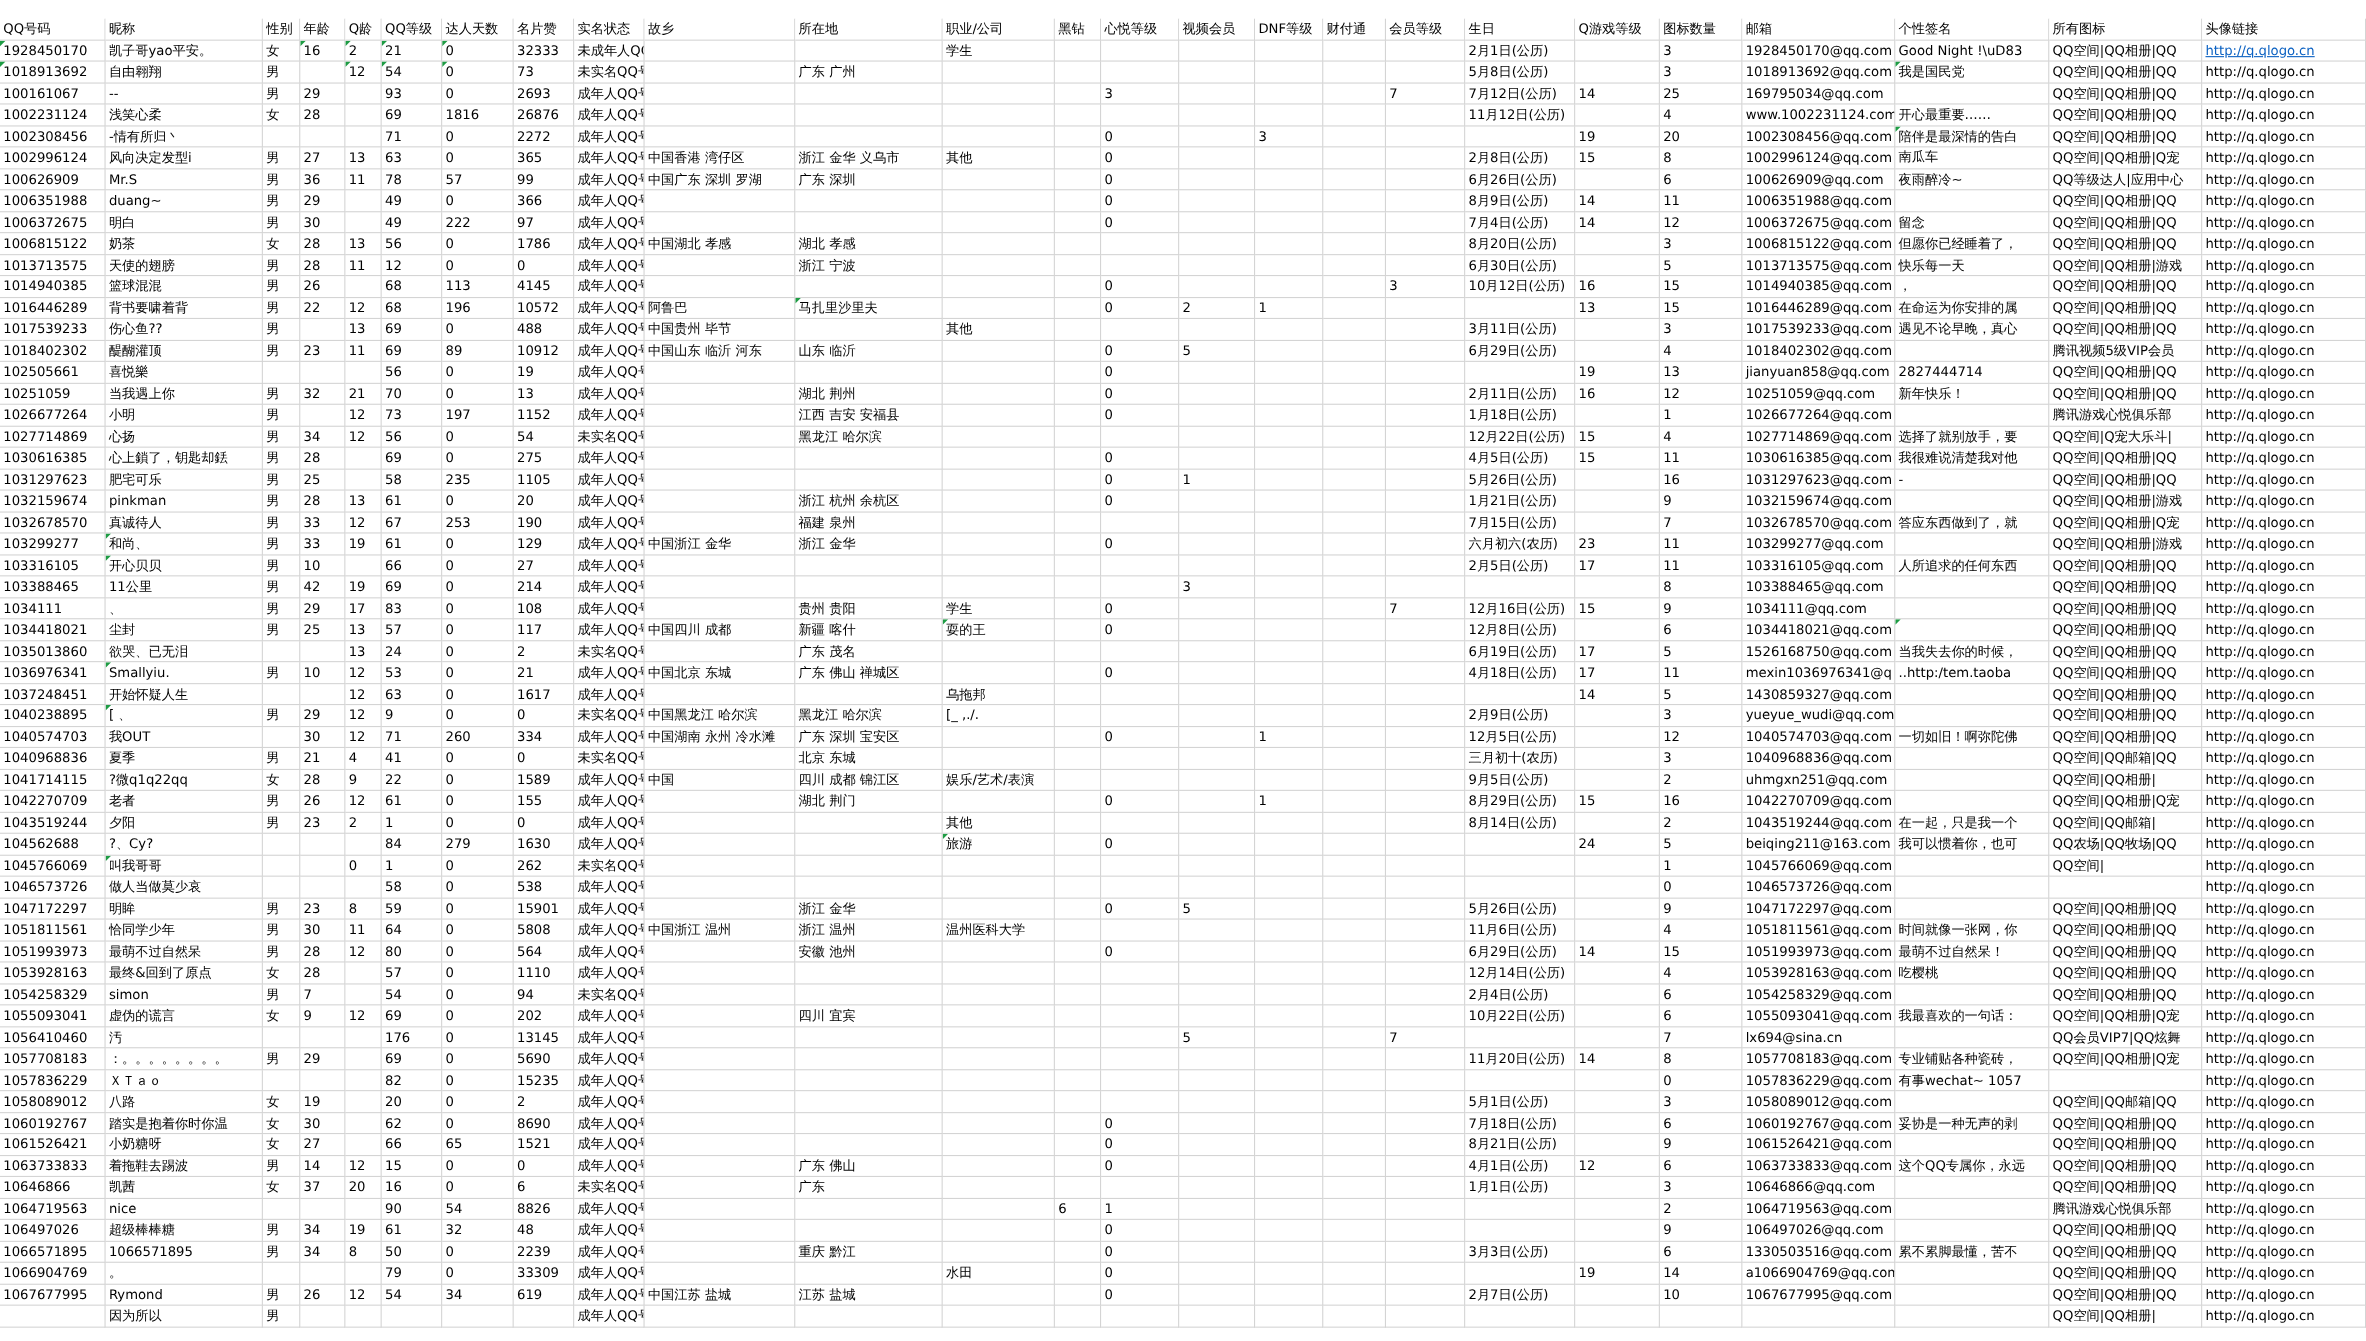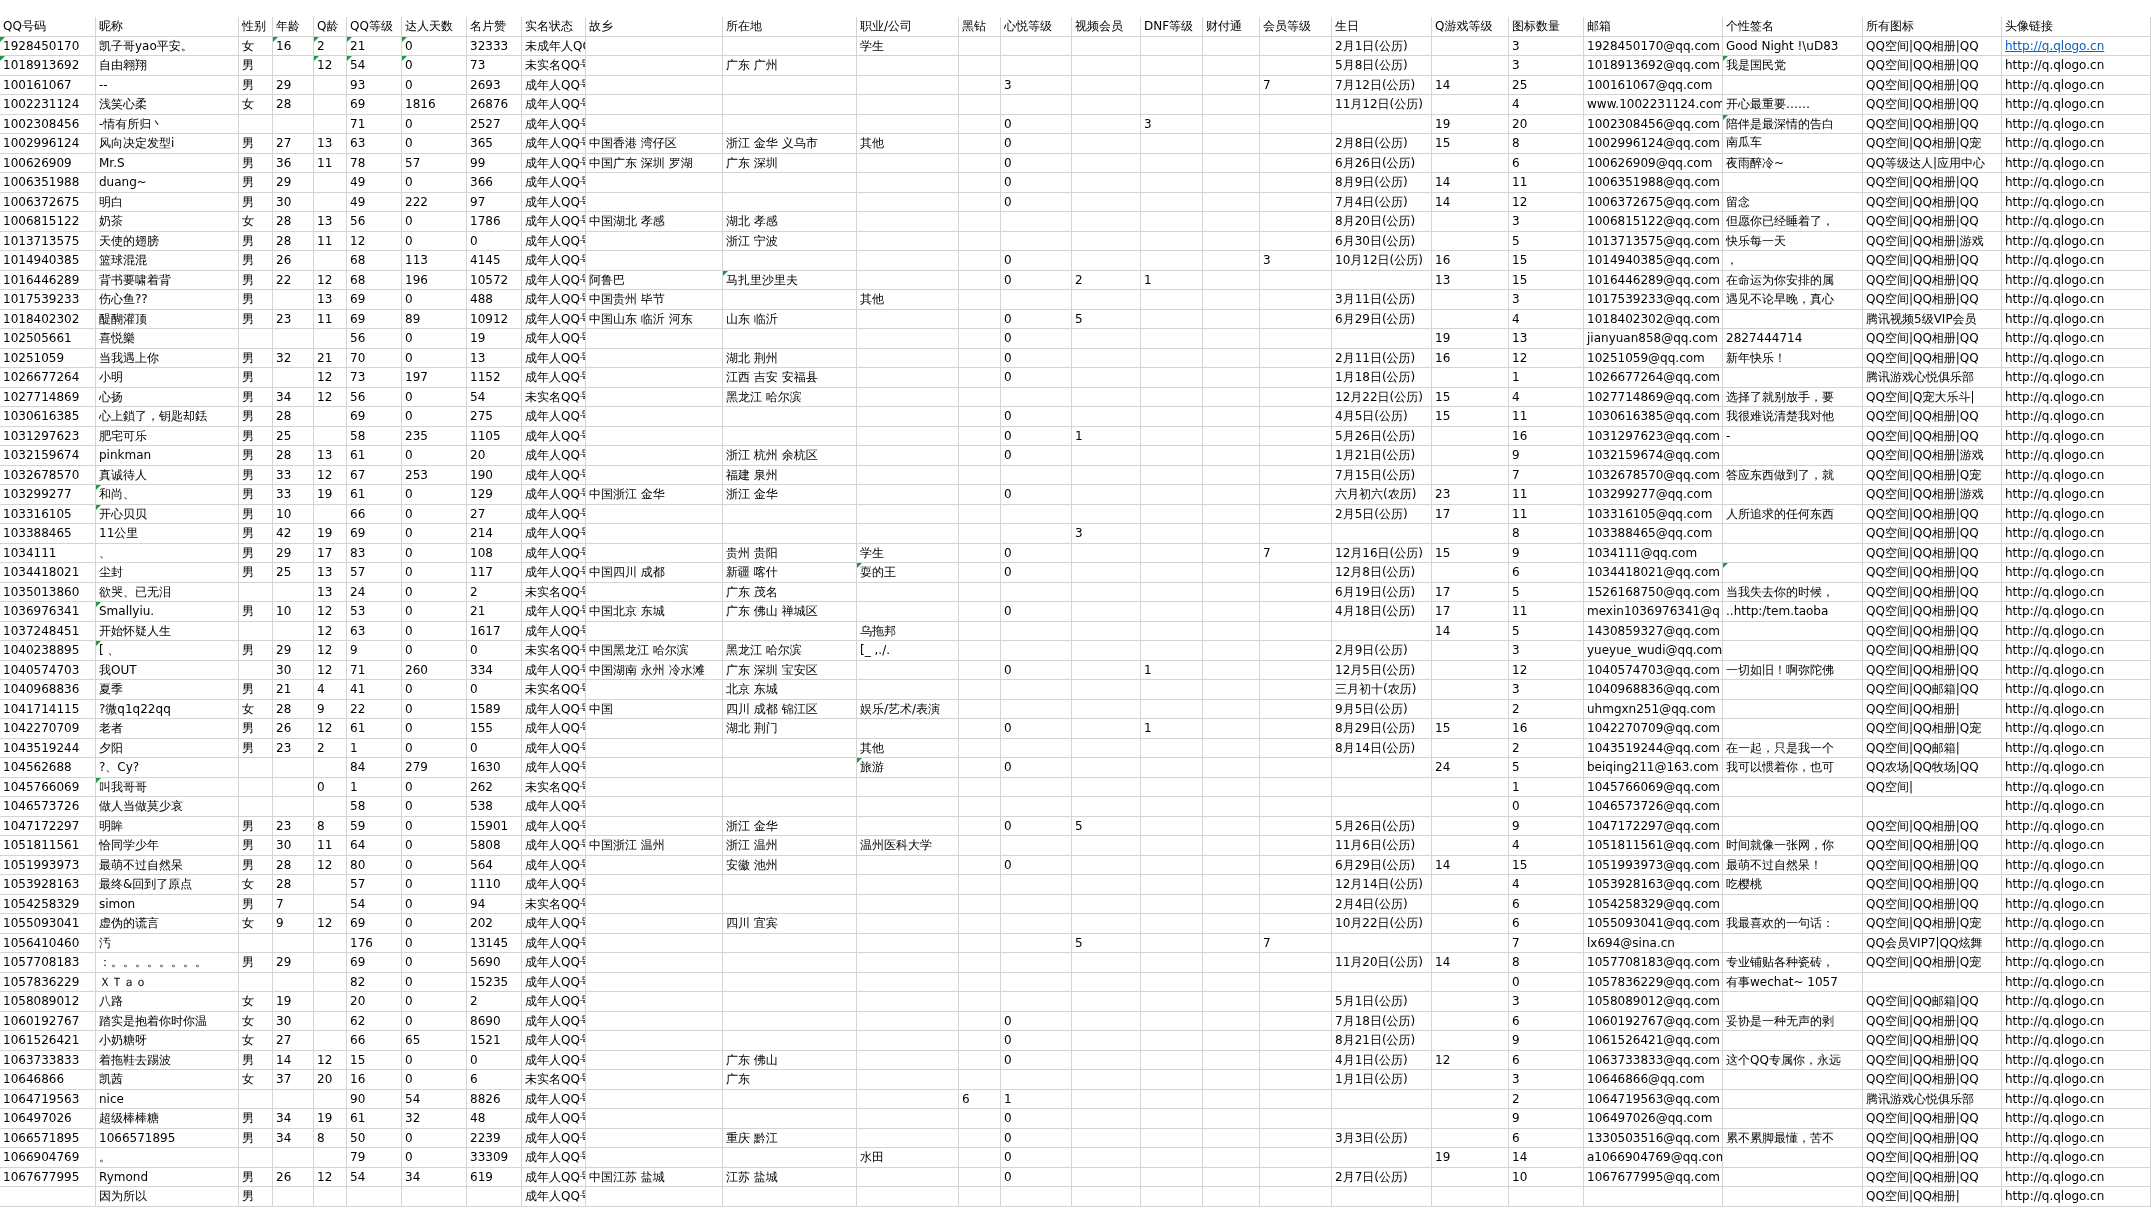--- a/index.html
+++ b/index.html
@@ -176,21 +176,21 @@
             <td></td>
             <td></td>
             <td>3</td>
             <td></td>
             <td></td>
             <td></td>
             <td>7</td>
             <td>7月12日(公历)</td>
             <td>14</td>
             <td>25</td>
-            <td>100161067@qq.com</td>
+            <td>169795034@qq.com</td>
             <td></td>
             <td>QQ空间|QQ相册|QQ</td>
             <td>http://q.qlogo.cn</td>
           </tr>
           <tr>
             <td>1002231124</td>
             <td>浅笑心柔</td>
             <td>女</td>
             <td>28</td>
             <td></td>
@@ -216,21 +216,21 @@
             <td>http://q.qlogo.cn</td>
           </tr>
           <tr>
             <td>1002308456</td>
             <td>-情有所归丶</td>
             <td></td>
             <td></td>
             <td></td>
             <td>71</td>
             <td>0</td>
-            <td>2527</td>
+            <td>2272</td>
             <td>成年人QQ号</td>
             <td></td>
             <td></td>
             <td></td>
             <td></td>
             <td>0</td>
             <td></td>
             <td>3</td>
             <td></td>
             <td></td>

